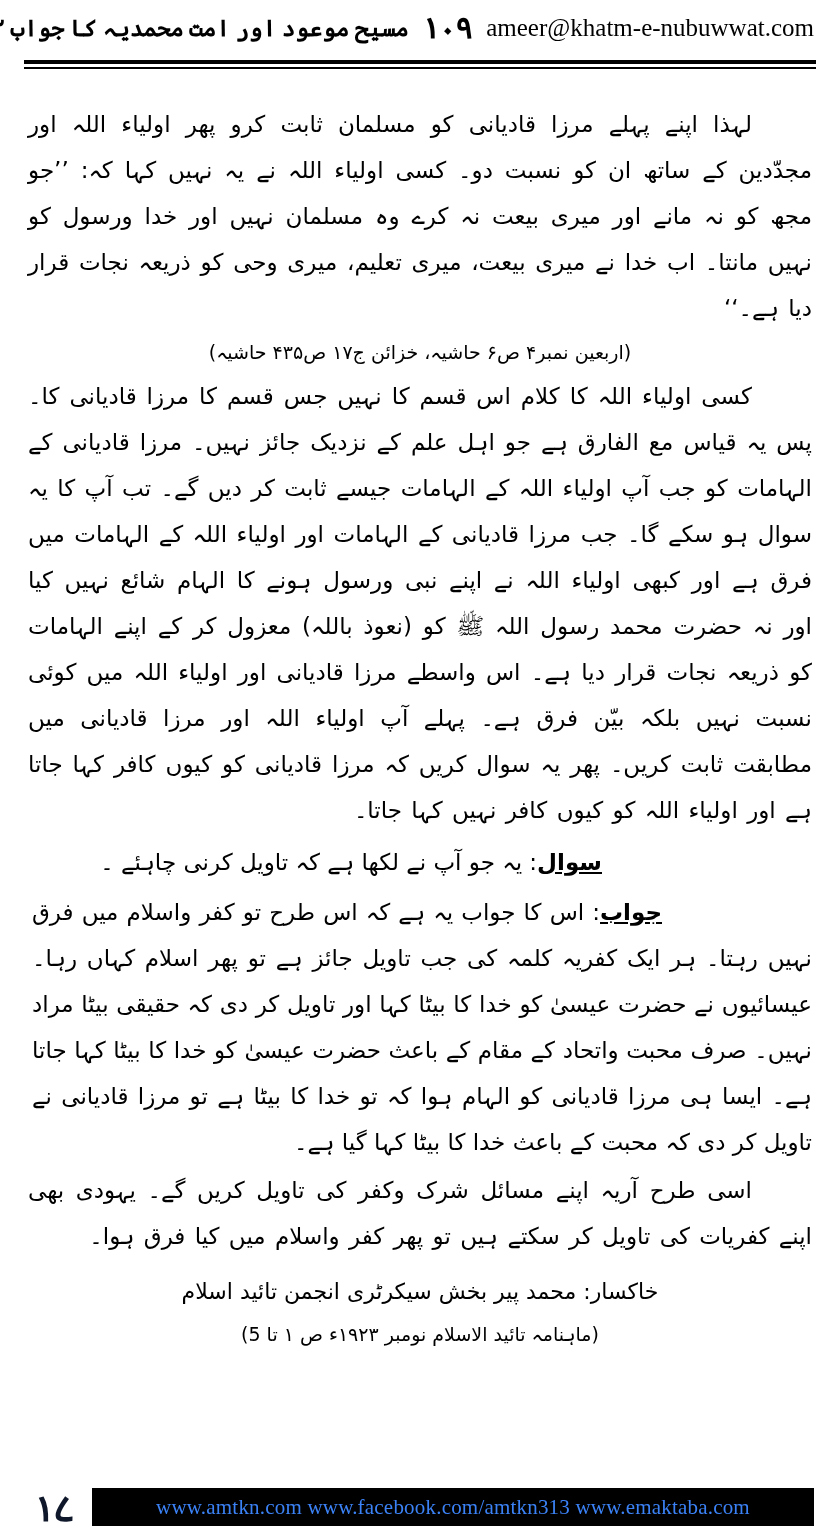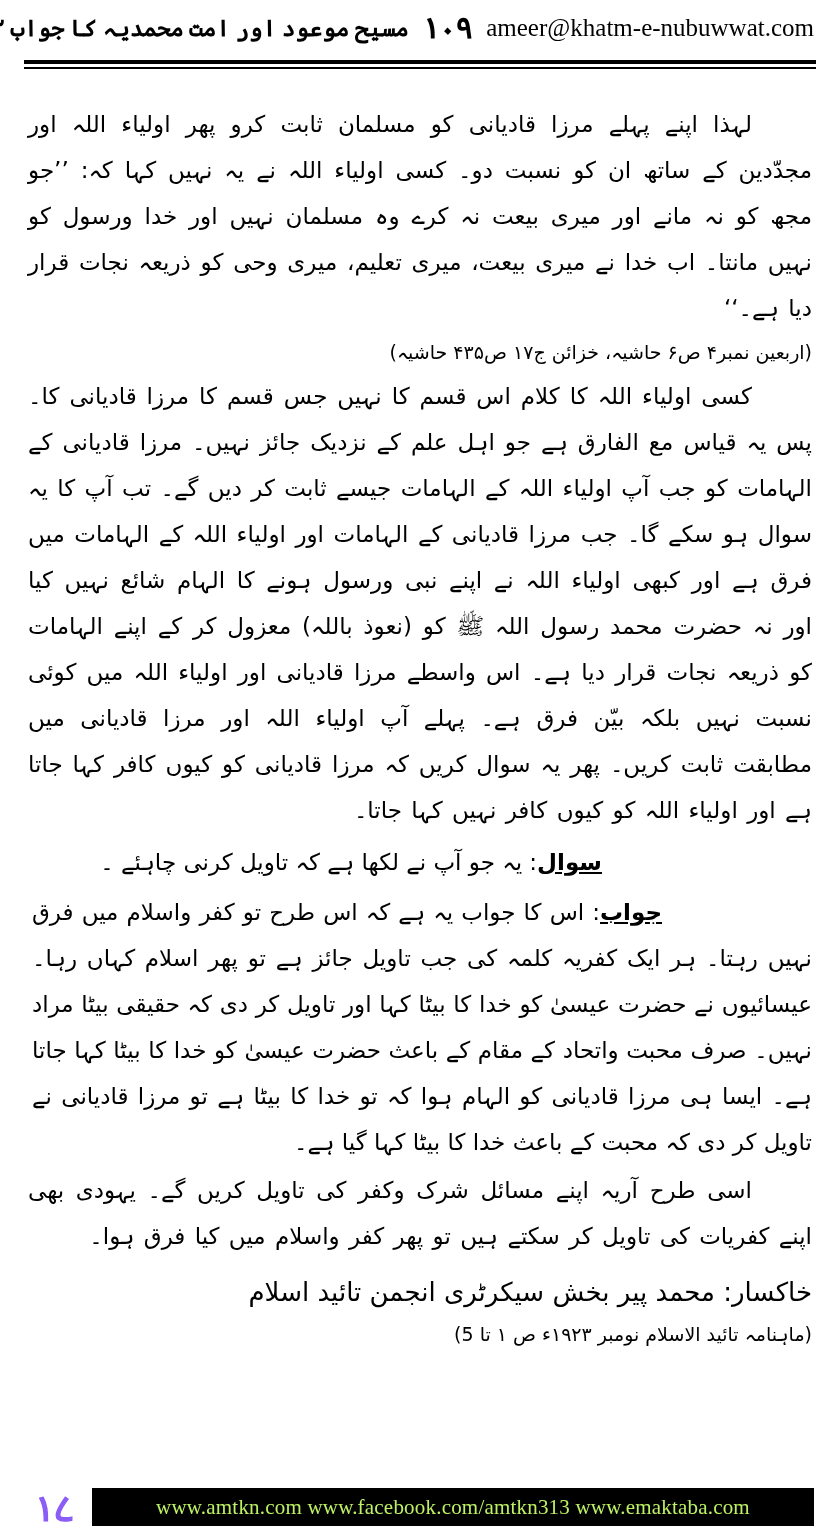--- a/index.html
+++ b/index.html
@@ -95,21 +95,21 @@
     text-justify: inter-word;
     margin: 0 0 2px 0;
     word-spacing: 2px;
   }
   .para.indent-first { text-indent: 60px; }
 
   .ref {
     font-family: "DejaVu Sans", sans-serif;
     font-size: 19px;
     line-height: 38px;
-    text-align: right;
+    text-align: center;
     margin: 0 0 2px 0;
   }
 
   .qline {
     font-family: "DejaVu Sans", sans-serif;
     font-size: 23px;
     line-height: 46px;
     margin: 6px 0 2px 0;
     text-align: right;
     text-indent: 210px;
@@ -121,38 +121,38 @@
     margin: 4px 0 2px 4px;
     text-align: justify;
     text-indent: 150px;
   }
   .label-u {
     text-decoration: underline;
     font-weight: 700;
   }
   .sign {
     font-family: "DejaVu Sans", sans-serif;
-    font-size: 26px;
-    line-height: 46px;
-    text-align: right;
+    font-size: 22px;
+    line-height: 46px;
+    text-align: center;
     margin: 10px 0 0 0;
   }
 
   
   .footer {
     flex: 0 0 auto;
     height: 62px;
     position: relative;
     display: flex;
     flex-direction: row;
     align-items: stretch;
   }
   .footer-bar {
     background: #000000;
-    color: #bef264;
+    color: #3b82f6;
     flex: 1 1 auto;
     display: flex;
     align-items: center;
     justify-content: center;
     margin: 10px 26px 12px 0;
     height: 38px;
   }
   .footer-links {
     font-family: "Liberation Serif", serif;
     font-size: 21px;
@@ -162,21 +162,21 @@
   }
   .footer-page {
     width: 76px;
     flex: 0 0 76px;
     display: flex;
     align-items: center;
     justify-content: center;
     font-family: "Liberation Serif", serif;
     font-size: 34px;
     font-weight: 700;
-    color: #8b5cf6;
+    color: #0f172a;
     margin-left: 16px;
   }
 </style>
 </head>
 <body>
 
 <div class="page">
 
   <div class="header">
     <div class="header-row">

